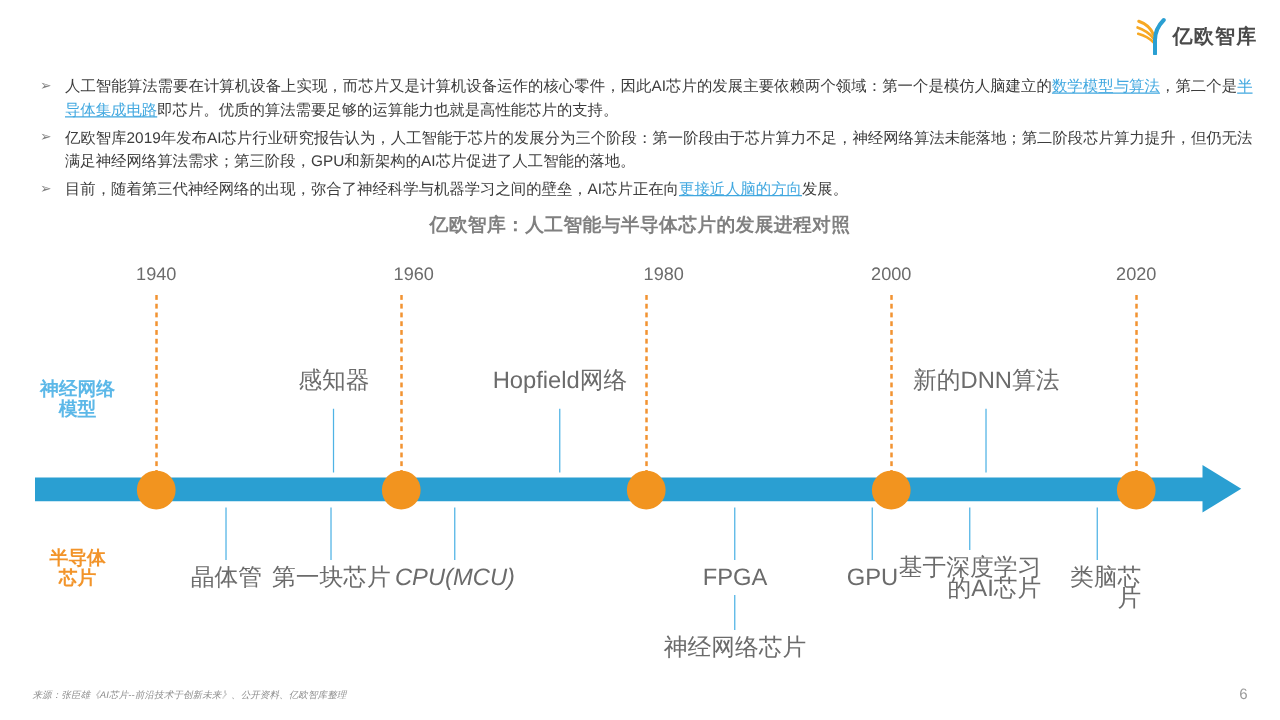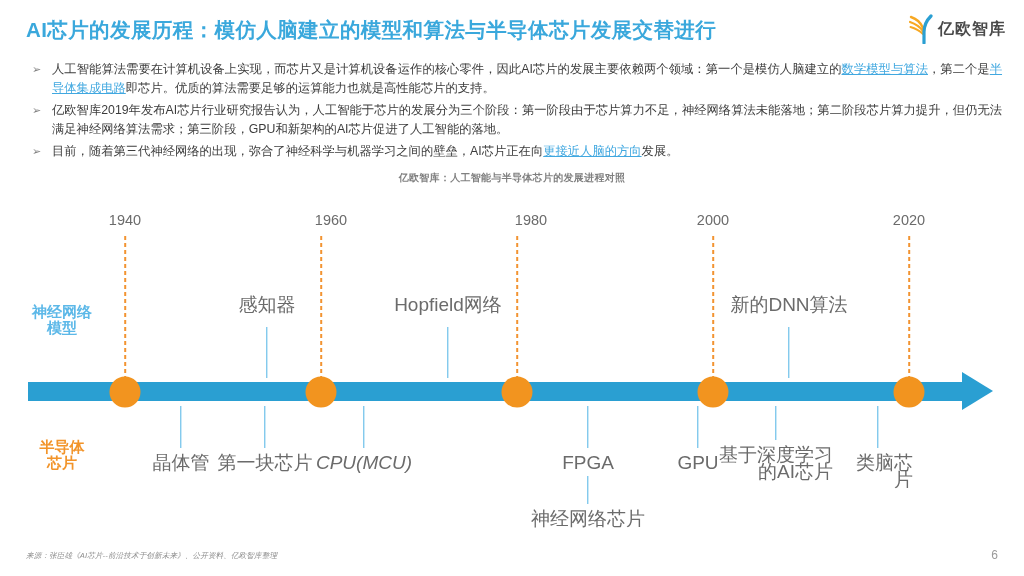--- a/index.html
+++ b/index.html
@@ -30,21 +30,21 @@
     text-align:left;padding-left:2px;
   }
   .bullet-text{
     font-size:12.3px;line-height:19.4px;color:#3c3c3c;flex:1;text-align:justify;
   }
   .hl{color:#41a8e0;text-decoration:underline;}
 
   
   .chart-title{
     position:absolute;left:0;right:0;top:171px;text-align:center;
-    font-size:10px;font-weight:bold;color:#808080;letter-spacing:.3px;
+    font-size:15px;font-weight:bold;color:#808080;letter-spacing:.3px;
   }
   .plot{position:absolute;left:0;top:196px;width:948px;height:350px;}
 
   .year{
     position:absolute;transform:translateX(-50%);
     font-size:14.5px;color:#6b6b6b;top:16px;white-space:nowrap;
   }
   .yeardash{
     position:absolute;transform:translateX(-50%);
     width:1.6px;top:40px;height:152px;
@@ -88,21 +88,20 @@
   .pageno{
     position:absolute;right:26px;top:548px;
     font-size:12px;color:#9a9a9a;
   }
 </style>
 </head>
 <body>
 
 <div class="slide">
 
-  <div class="title">AI芯片的发展历程：模仿人脑建立的模型和算法与半导体芯片发展交替进行</div>
 
   <div class="logo">
     <span class="logo-mark">
       <svg width="26" height="30" viewBox="0 0 26 30">
         <path d="M2 3 C8 5 12 9 14 14" stroke="#f7a823" stroke-width="2.4" fill="none" stroke-linecap="round"></path>
         <path d="M1 8 C7 10 11 13 14 17" stroke="#f7a823" stroke-width="2.2" fill="none" stroke-linecap="round"></path>
         <path d="M1.5 13 C7 14.5 11 17 14 20" stroke="#f7a823" stroke-width="2" fill="none" stroke-linecap="round"></path>
         <path d="M22 2 C17 7 15 12 15 18 L15 29" stroke="#2a9fd2" stroke-width="3.2" fill="none" stroke-linecap="round"></path>
       </svg>
     </span>

